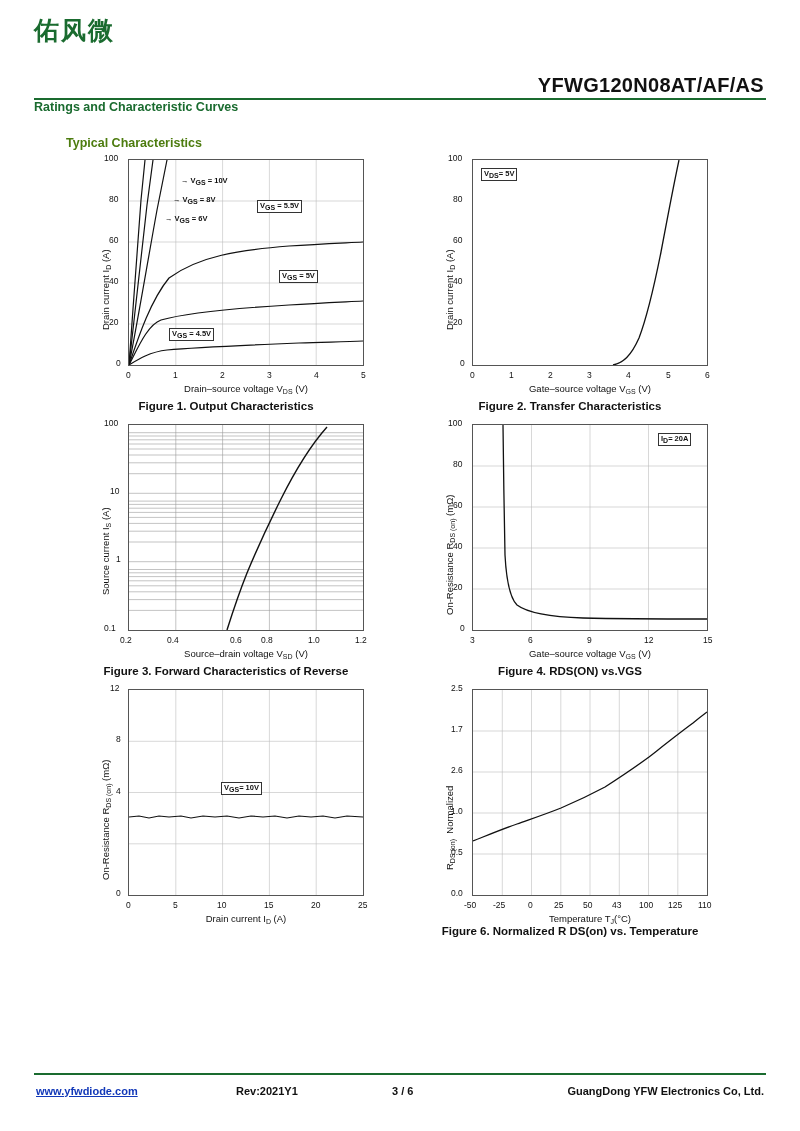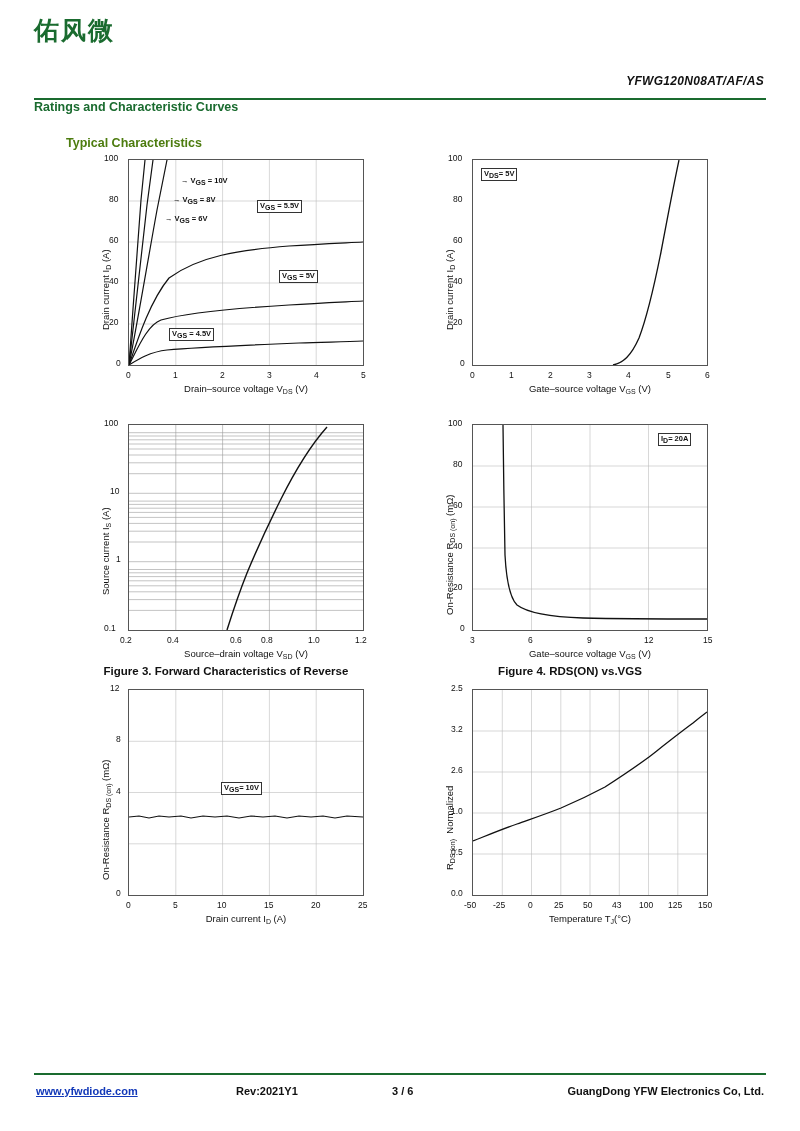--- a/index.html
+++ b/index.html
@@ -12,21 +12,21 @@
 
   
   .logo{position:absolute;left:34px;top:18px;width:180px;height:80px;}
   .logo .yfw{font-family:"Liberation Sans",sans-serif;font-size:40px;font-weight:bold;letter-spacing:1px;}
   .logo .y{color:#1a6b2f;}
   .logo .f{color:#1a6b2f;}
   .logo .w{color:#e07b1a;}
   .logo .reg{font-size:13px;vertical-align:super;color:#333;}
   .logo .cn{font-size:25px;font-weight:bold;color:#1a6b2f;letter-spacing:2px;margin-top:-4px;}
 
-  .part-no{position:absolute;right:36px;top:74px;font-size:12px;font-weight:bold;color:#111;letter-spacing:.3px;font-style:italic;}
+  .part-no{position:absolute;right:36px;top:74px;font-size:20px;font-weight:bold;color:#111;letter-spacing:.3px;}
 
   .hdr-rule{position:absolute;left:34px;top:98px;width:732px;height:2px;background:#1a6b2f;}
   .section-title{position:absolute;left:34px;top:100px;font-size:12.5px;font-weight:bold;color:#1a6b2f;}
 
   .typ-title{position:absolute;left:66px;top:136px;font-size:12.5px;font-weight:bold;color:#4d7c0f;}
 
   
   .fig{position:absolute;}
   .fig-caption{position:absolute;text-align:center;font-size:11.5px;font-weight:bold;color:#111;width:100%;}
 
@@ -98,20 +98,21 @@
     <div class="axis-label" style="left:43px;top:162px;">20</div>
     <div class="axis-label" style="left:50px;top:203px;">0</div>
     <div class="axis-label" style="left:60px;top:215px;">0</div>
     <div class="axis-label" style="left:107px;top:215px;">1</div>
     <div class="axis-label" style="left:154px;top:215px;">2</div>
     <div class="axis-label" style="left:201px;top:215px;">3</div>
     <div class="axis-label" style="left:248px;top:215px;">4</div>
     <div class="axis-label" style="left:295px;top:215px;">5</div>
     <div class="axis-title" style="left:62px;top:228px;width:236px;">Drain–source voltage V<sub>DS</sub> (V)</div>
     <div class="axis-title vert" style="left:34px;top:175px;transform:rotate(-90deg);">Drain current I<sub>D</sub> (A)</div>
+    <div class="fig-caption" style="left:0;top:245px;">Figure 1. Output Characteristics</div>
   </div>
 
   <div class="fig" style="left:410px;top:155px;width:320px;height:260px;">
     <div class="plot" style="left:62px;top:4px;width:236px;height:207px;">
       <svg width="234" height="205" viewBox="0 0 234 205">
         <g fill="none" stroke="#111" stroke-width="1.3">
           <path d="M140,205 C150,203 158,196 166,178 C174,157 181,127 188,92 C194,60 200,28 206,0"></path>
         </g>
       </svg>
       <div class="curve-label" style="left:8px;top:8px;">V<sub>DS</sub>= 5V</div>
@@ -124,20 +125,21 @@
     <div class="axis-label" style="left:50px;top:203px;">0</div>
     <div class="axis-label" style="left:60px;top:215px;">0</div>
     <div class="axis-label" style="left:99px;top:215px;">1</div>
     <div class="axis-label" style="left:138px;top:215px;">2</div>
     <div class="axis-label" style="left:177px;top:215px;">3</div>
     <div class="axis-label" style="left:216px;top:215px;">4</div>
     <div class="axis-label" style="left:256px;top:215px;">5</div>
     <div class="axis-label" style="left:295px;top:215px;">6</div>
     <div class="axis-title" style="left:62px;top:228px;width:236px;">Gate–source voltage V<sub>GS</sub> (V)</div>
     <div class="axis-title vert" style="left:34px;top:175px;transform:rotate(-90deg);">Drain current I<sub>D</sub> (A)</div>
+    <div class="fig-caption" style="left:0;top:245px;">Figure 2. Transfer Characteristics</div>
   </div>
 
   <div class="fig" style="left:66px;top:420px;width:320px;height:260px;">
     <div class="plot" style="left:62px;top:4px;width:236px;height:207px;">
       <svg width="234" height="205" viewBox="0 0 234 205">
         <g stroke="#9a9a9a" stroke-width="0.6">
           <line x1="0" y1="68.3" x2="234" y2="68.3"></line>
             <line x1="0" y1="136.7" x2="234" y2="136.7"></line>
           <line x1="0" y1="48.7" x2="234" y2="48.7"></line>
             <line x1="0" y1="37.8" x2="234" y2="37.8"></line>
@@ -269,36 +271,37 @@
             <line x1="0" y1="82" x2="234" y2="82"></line>
           <line x1="0" y1="123" x2="234" y2="123"></line>
             <line x1="0" y1="164" x2="234" y2="164"></line>
         </g>
         <g fill="none" stroke="#111" stroke-width="1.3">
           <path d="M0,151 C15,145 29,139 44,134 C58,129 73,124 88,118 C102,112 117,105 132,97 C146,88 161,78 176,67 C190,56 205,44 220,33 C226,28 230,25 234,22"></path>
         </g>
       </svg>
     </div>
     <div class="axis-label" style="left:41px;top:-2px;">2.5</div>
-    <div class="axis-label" style="left:41px;top:39px;">3.2</div>
+    <div class="axis-label" style="left:41px;top:39px;">1.7</div>
     <div class="axis-label" style="left:41px;top:80px;">2.6</div>
     <div class="axis-label" style="left:41px;top:121px;">1.0</div>
     <div class="axis-label" style="left:41px;top:162px;text-align:right;">0.5</div>
     <div class="axis-label" style="left:41px;top:203px;">0.0</div>
     <div class="axis-label" style="left:54px;top:215px;">-50</div>
     <div class="axis-label" style="left:83px;top:215px;">-25</div>
     <div class="axis-label" style="left:118px;top:215px;">0</div>
     <div class="axis-label" style="left:144px;top:215px;">25</div>
     <div class="axis-label" style="left:173px;top:215px;">50</div>
     <div class="axis-label" style="left:202px;top:215px;">43</div>
     <div class="axis-label" style="left:229px;top:215px;">100</div>
     <div class="axis-label" style="left:258px;top:215px;">125</div>
-    <div class="axis-label" style="left:288px;top:215px;">150</div>
+    <div class="axis-label" style="left:288px;top:215px;">110</div>
     <div class="axis-title" style="left:62px;top:228px;width:236px;">Temperature T<sub>J</sub>(°C)</div>
     <div class="axis-title vert" style="left:34px;top:185px;transform:rotate(-90deg);">R<sub>DS (on)</sub>&nbsp; Normalized</div>
+    <div class="fig-caption" style="left:0;top:240px;">Figure 6. Normalized R DS(on) vs. Temperature</div>
   </div>
 
   <div class="foot-rule"></div>
   <a class="foot-link" href="#">www.yfwdiode.com</a>
   <div class="foot-rev">Rev:2021Y1</div>
   <div class="foot-page">3 / 6</div>
   <div class="foot-co">GuangDong YFW Electronics Co, Ltd.</div>
 
 </div>
 

